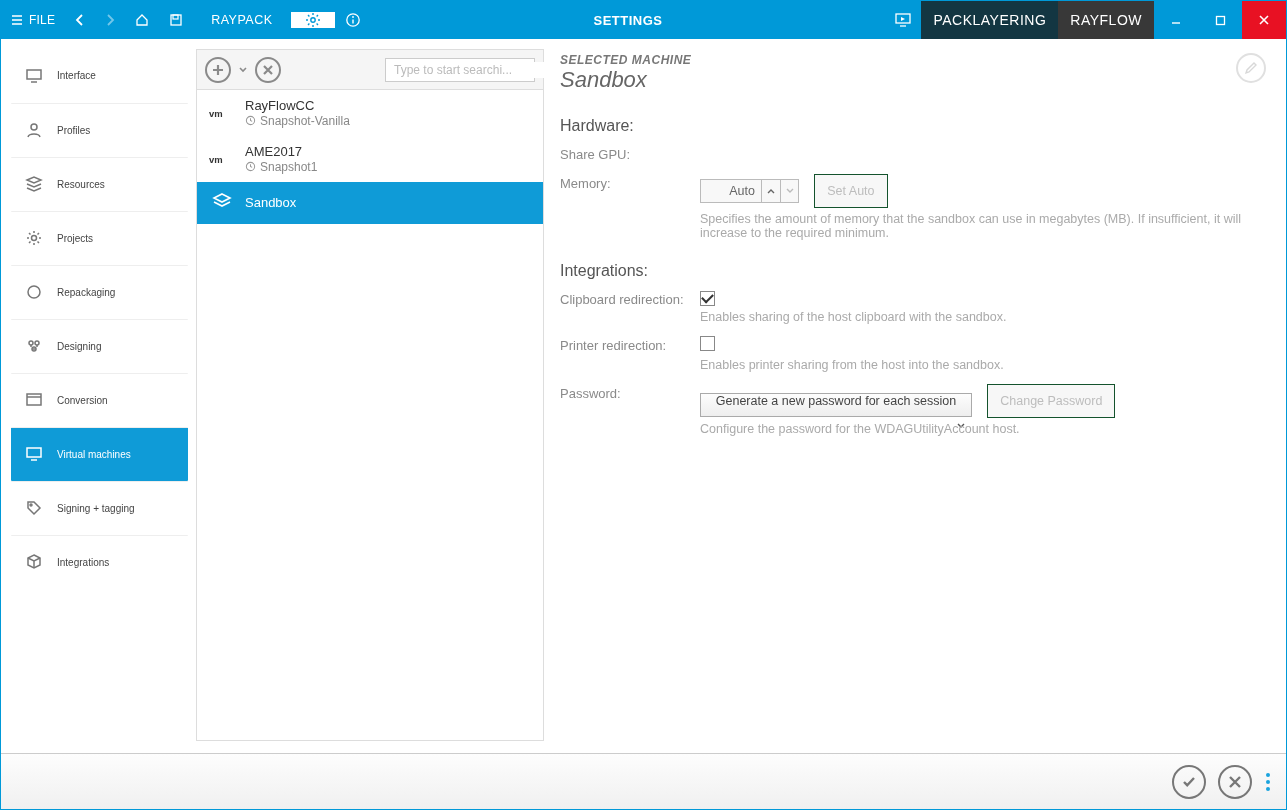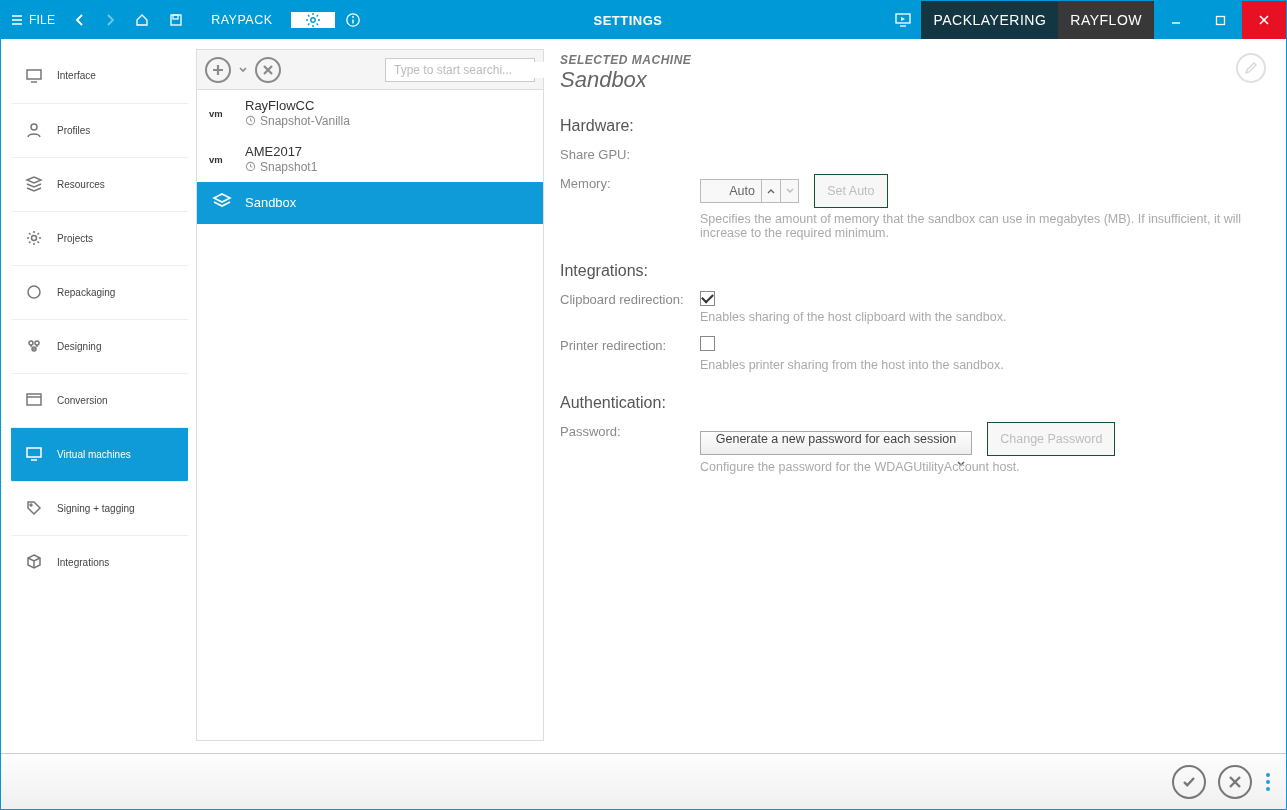--- a/index.html
+++ b/index.html
@@ -386,21 +386,20 @@
       </div>
     </div>
     <div class="field">
       <div class="label">Printer redirection:</div>
       <div class="control">
         <span class="chk"></span>
         <div class="help">Enables printer sharing from the host into the sandbox.</div>
       </div>
     </div>
 
-    <div class="section-title" style="margin-top:22px">Authentication:</div>
     <div class="field">
       <div class="label">Password:</div>
       <div class="control">
         <span class="select" style="width:272px">
           <span>Generate a new password for each session</span>
           <span class="caret"><svg width="8" height="6" viewBox="0 0 8 6">
                 <path d="M1 1l3 3 3-3" fill="none" stroke="#555" stroke-width="1.4"></path>
               </svg></span>
         </span>
         <span style="display:inline-block; width:8px"></span>

